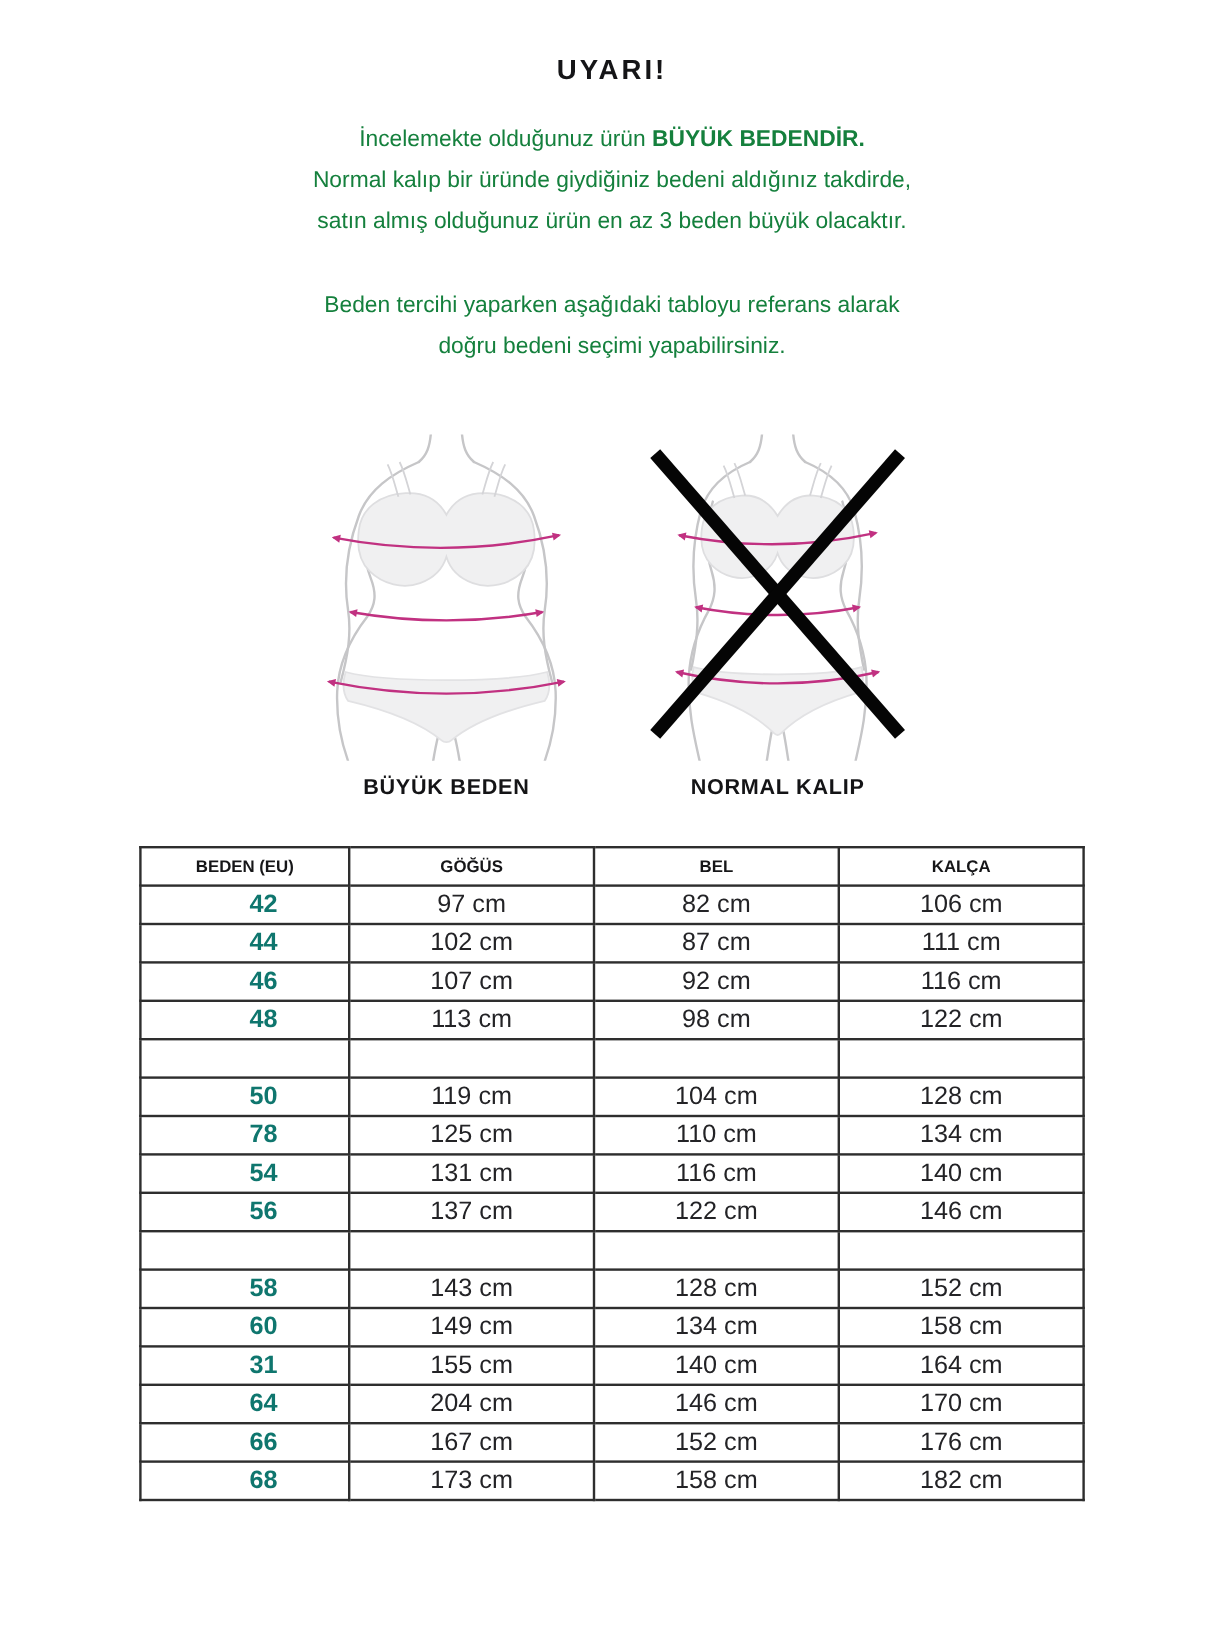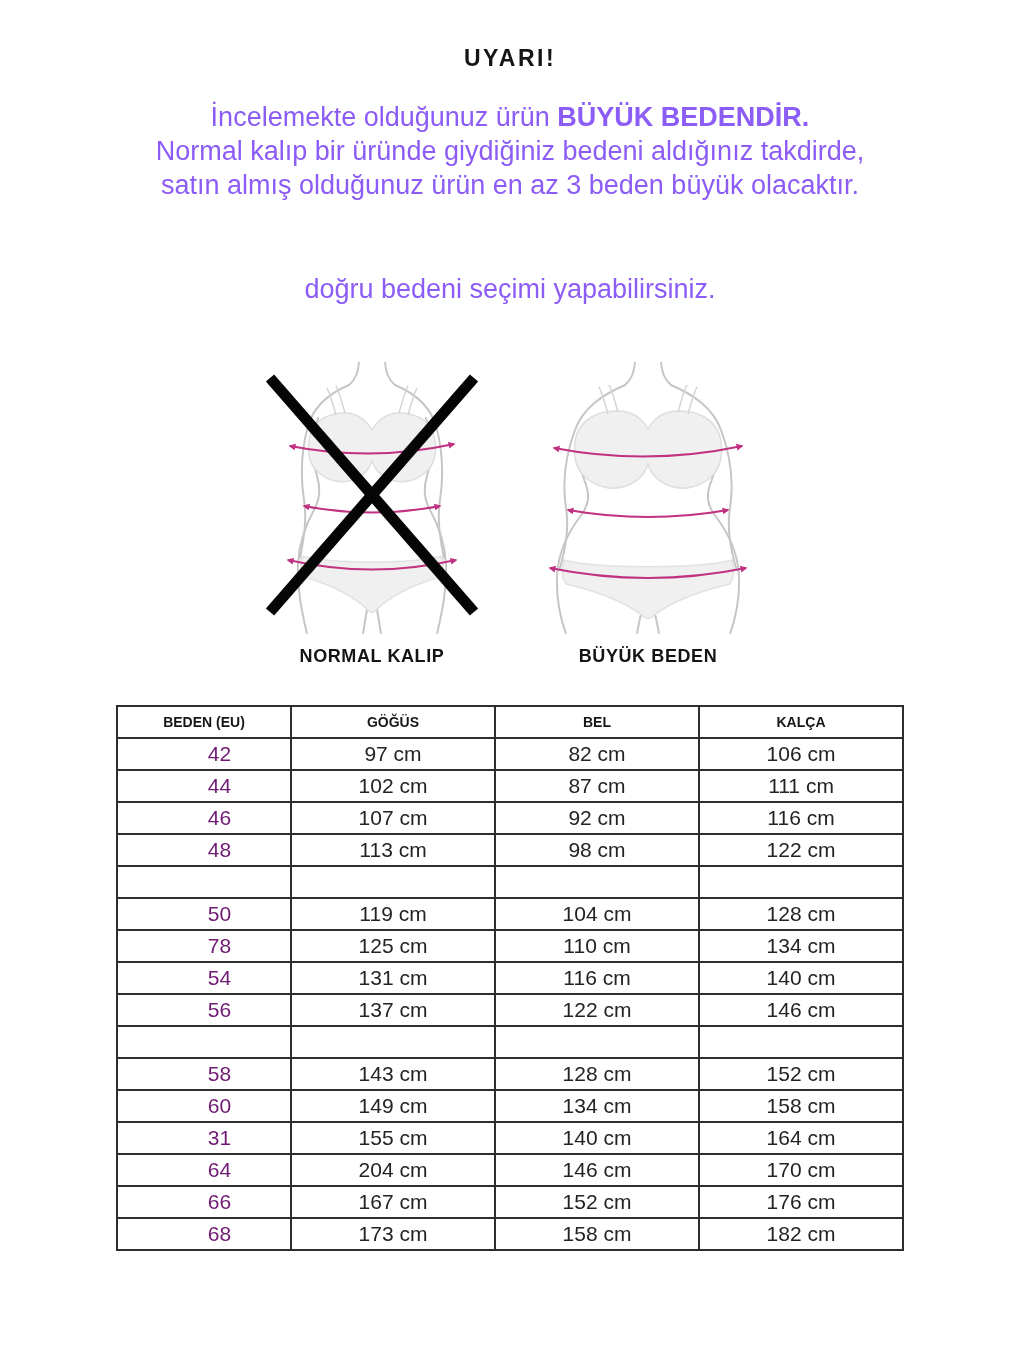--- a/index.html
+++ b/index.html
@@ -17,24 +17,24 @@
     text-align: center;
     font-size: 23px;
     font-weight: 800;
     letter-spacing: 2.5px;
     color: #151517;
   }
   .para {
     width: 880px;
     margin: 28px auto 0 auto;
     text-align: center;
-    font-size: 27px;
+    font-size: 19px;
     line-height: 34px;
     font-weight: 400;
-    color: #8b5cf6;
+    color: #15803d;
   }
   .para b { font-weight: 700; }
   .para.second { margin-top: 36px; }
 
   .figures {
     margin-top: 56px;
     display: flex;
     justify-content: center;
     gap: 44px;
   }
@@ -58,40 +58,76 @@
     border: 2px solid #2e2e2e;
     height: 32px;
     padding: 0;
     text-align: center;
     vertical-align: middle;
     font-size: 21px;
     white-space: nowrap;
   }
   .size-table th { font-weight: 800; font-size: 14px; color: #161618; }
   .size-table td { font-weight: 400; color: #232326; }
-  .size-table td:first-child { font-weight: 400; color: #701a75; padding-left: 31px; }
+  .size-table td:first-child { font-weight: 700; color: #0f766e; padding-left: 31px; }
 </style>
 </head>
 <body>
 
 <div class="page">
 
   <h1 class="title">UYARI!</h1>
 
   <p class="para"><span>İncelemekte olduğunuz ürün </span><b>BÜYÜK BEDENDİR.</b><br>
     <span>Normal kalıp bir üründe giydiğiniz bedeni aldığınız takdirde,</span><br>
     <span>satın almış olduğunuz ürün en az 3 beden büyük olacaktır.</span>
   </p>
 
   <p class="para second">
-    <br>
+    <span>Beden tercihi yaparken aşağıdaki tabloyu referans alarak</span><br>
     <span>doğru bedeni seçimi yapabilirsiniz.</span>
   </p>
 
   <div class="figures">
+
+    <div class="figure">
+      <svg class="body-art" viewBox="0 0 220 272" xmlns="http://www.w3.org/2000/svg">
+        <defs>
+          <marker id="ah-p" viewBox="0 0 8 8" refX="5.5" refY="4" markerWidth="4.2" markerHeight="4.2" orient="auto-start-reverse">
+            <path d="M0.3,0.8 L7,4 L0.3,7.2 Z" fill="#c13181"></path>
+          </marker>
+        </defs>
+        <g fill="none" stroke="#c6c6c8" stroke-width="2" stroke-linecap="round">
+          <path d="M97,0 C96,10 94,17 87,23"></path>
+          <path d="M123,0 C124,10 126,17 133,23"></path>
+          <path d="M87,23 C64,33 45,46 37,68 C28,92 24,120 28,146 C31,166 28,184 22,206"></path>
+          <path d="M133,23 C156,33 175,46 183,68 C192,92 196,120 192,146 C189,166 192,184 198,206"></path>
+          <path d="M50,58 C41,80 40,102 47,120 C52,133 51,142 44,152 C30,170 20,192 19,214 C18,240 23,258 28,272"></path>
+          <path d="M170,58 C179,80 180,102 173,120 C168,133 169,142 176,152 C190,170 200,192 201,214 C202,240 197,258 192,272"></path>
+          <path d="M103,252 C101,260 100,266 99,272"></path>
+          <path d="M117,252 C119,260 120,266 121,272"></path>
+        </g>
+        <g>
+          <path fill="#f0f0f1" stroke="#dedee0" stroke-width="1.5" d="M37,80 C39,62 54,50 76,49 C93,48 104,56 110,67 C116,56 127,48 144,49 C166,50 181,62 183,80 C185,95 182,106 174,114 C163,125 146,129 132,124 C121,120 113,112 110,102 C107,112 99,120 88,124 C74,129 57,125 46,114 C38,106 35,95 37,80 Z"></path>
+          <g stroke="#d4d4d7" stroke-width="1.5" fill="none">
+            <path d="M70,52 C67,42 65,33 61,25"></path>
+            <path d="M80,50 C77,40 75,31 71,23"></path>
+            <path d="M150,52 C153,42 155,33 159,25"></path>
+            <path d="M140,50 C143,40 145,31 149,23"></path>
+          </g>
+        </g>
+        <path fill="#f0f0f1" stroke="#e2e2e4" stroke-width="1.5" d="M26,198 C60,207 160,207 194,198 C197,208 196,216 192,222 C158,230 132,240 114,255 C112,257 108,257 106,255 C88,240 62,230 28,222 C24,216 23,208 26,198 Z"></path>
+        <g fill="none" stroke="#c13181" stroke-width="2">
+          <path d="M16,86 Q110,104 204,84" marker-start="url(#ah-p)" marker-end="url(#ah-p)"></path>
+          <path d="M30,148 Q110,162 190,148" marker-start="url(#ah-p)" marker-end="url(#ah-p)"></path>
+          <path d="M12,206 Q110,226 208,206" marker-start="url(#ah-p)" marker-end="url(#ah-p)"></path>
+        </g>
+      </svg>
+      <div class="fig-label">BÜYÜK BEDEN</div>
+    </div>
 
     <div class="figure">
       <svg class="body-art" viewBox="0 0 220 272" xmlns="http://www.w3.org/2000/svg">
         <defs>
           <marker id="ah-n" viewBox="0 0 8 8" refX="5.5" refY="4" markerWidth="4.2" markerHeight="4.2" orient="auto-start-reverse">
             <path d="M0.3,0.8 L7,4 L0.3,7.2 Z" fill="#c13181"></path>
           </marker>
         </defs>
         <g fill="none" stroke="#c6c6c8" stroke-width="2" stroke-linecap="round">
           <path d="M97,0 C96,10 94,17 87,23"></path>
@@ -119,56 +155,20 @@
           <path d="M26,198 Q110,217 194,198" marker-start="url(#ah-n)" marker-end="url(#ah-n)"></path>
         </g>
         <g stroke="#050505" stroke-width="11" stroke-linecap="butt">
           <path d="M8,16 L212,250"></path>
           <path d="M212,16 L8,250"></path>
         </g>
       </svg>
       <div class="fig-label">NORMAL KALIP</div>
     </div>
 
-    <div class="figure">
-      <svg class="body-art" viewBox="0 0 220 272" xmlns="http://www.w3.org/2000/svg">
-        <defs>
-          <marker id="ah-p" viewBox="0 0 8 8" refX="5.5" refY="4" markerWidth="4.2" markerHeight="4.2" orient="auto-start-reverse">
-            <path d="M0.3,0.8 L7,4 L0.3,7.2 Z" fill="#c13181"></path>
-          </marker>
-        </defs>
-        <g fill="none" stroke="#c6c6c8" stroke-width="2" stroke-linecap="round">
-          <path d="M97,0 C96,10 94,17 87,23"></path>
-          <path d="M123,0 C124,10 126,17 133,23"></path>
-          <path d="M87,23 C64,33 45,46 37,68 C28,92 24,120 28,146 C31,166 28,184 22,206"></path>
-          <path d="M133,23 C156,33 175,46 183,68 C192,92 196,120 192,146 C189,166 192,184 198,206"></path>
-          <path d="M50,58 C41,80 40,102 47,120 C52,133 51,142 44,152 C30,170 20,192 19,214 C18,240 23,258 28,272"></path>
-          <path d="M170,58 C179,80 180,102 173,120 C168,133 169,142 176,152 C190,170 200,192 201,214 C202,240 197,258 192,272"></path>
-          <path d="M103,252 C101,260 100,266 99,272"></path>
-          <path d="M117,252 C119,260 120,266 121,272"></path>
-        </g>
-        <g>
-          <path fill="#f0f0f1" stroke="#dedee0" stroke-width="1.5" d="M37,80 C39,62 54,50 76,49 C93,48 104,56 110,67 C116,56 127,48 144,49 C166,50 181,62 183,80 C185,95 182,106 174,114 C163,125 146,129 132,124 C121,120 113,112 110,102 C107,112 99,120 88,124 C74,129 57,125 46,114 C38,106 35,95 37,80 Z"></path>
-          <g stroke="#d4d4d7" stroke-width="1.5" fill="none">
-            <path d="M70,52 C67,42 65,33 61,25"></path>
-            <path d="M80,50 C77,40 75,31 71,23"></path>
-            <path d="M150,52 C153,42 155,33 159,25"></path>
-            <path d="M140,50 C143,40 145,31 149,23"></path>
-          </g>
-        </g>
-        <path fill="#f0f0f1" stroke="#e2e2e4" stroke-width="1.5" d="M26,198 C60,207 160,207 194,198 C197,208 196,216 192,222 C158,230 132,240 114,255 C112,257 108,257 106,255 C88,240 62,230 28,222 C24,216 23,208 26,198 Z"></path>
-        <g fill="none" stroke="#c13181" stroke-width="2">
-          <path d="M16,86 Q110,104 204,84" marker-start="url(#ah-p)" marker-end="url(#ah-p)"></path>
-          <path d="M30,148 Q110,162 190,148" marker-start="url(#ah-p)" marker-end="url(#ah-p)"></path>
-          <path d="M12,206 Q110,226 208,206" marker-start="url(#ah-p)" marker-end="url(#ah-p)"></path>
-        </g>
-      </svg>
-      <div class="fig-label">BÜYÜK BEDEN</div>
-    </div>
-
   </div>
 
   <table class="size-table">
     <colgroup>
       <col style="width:174px">
       <col style="width:204px">
       <col style="width:204px">
       <col style="width:204px">
     </colgroup>
     <thead>

